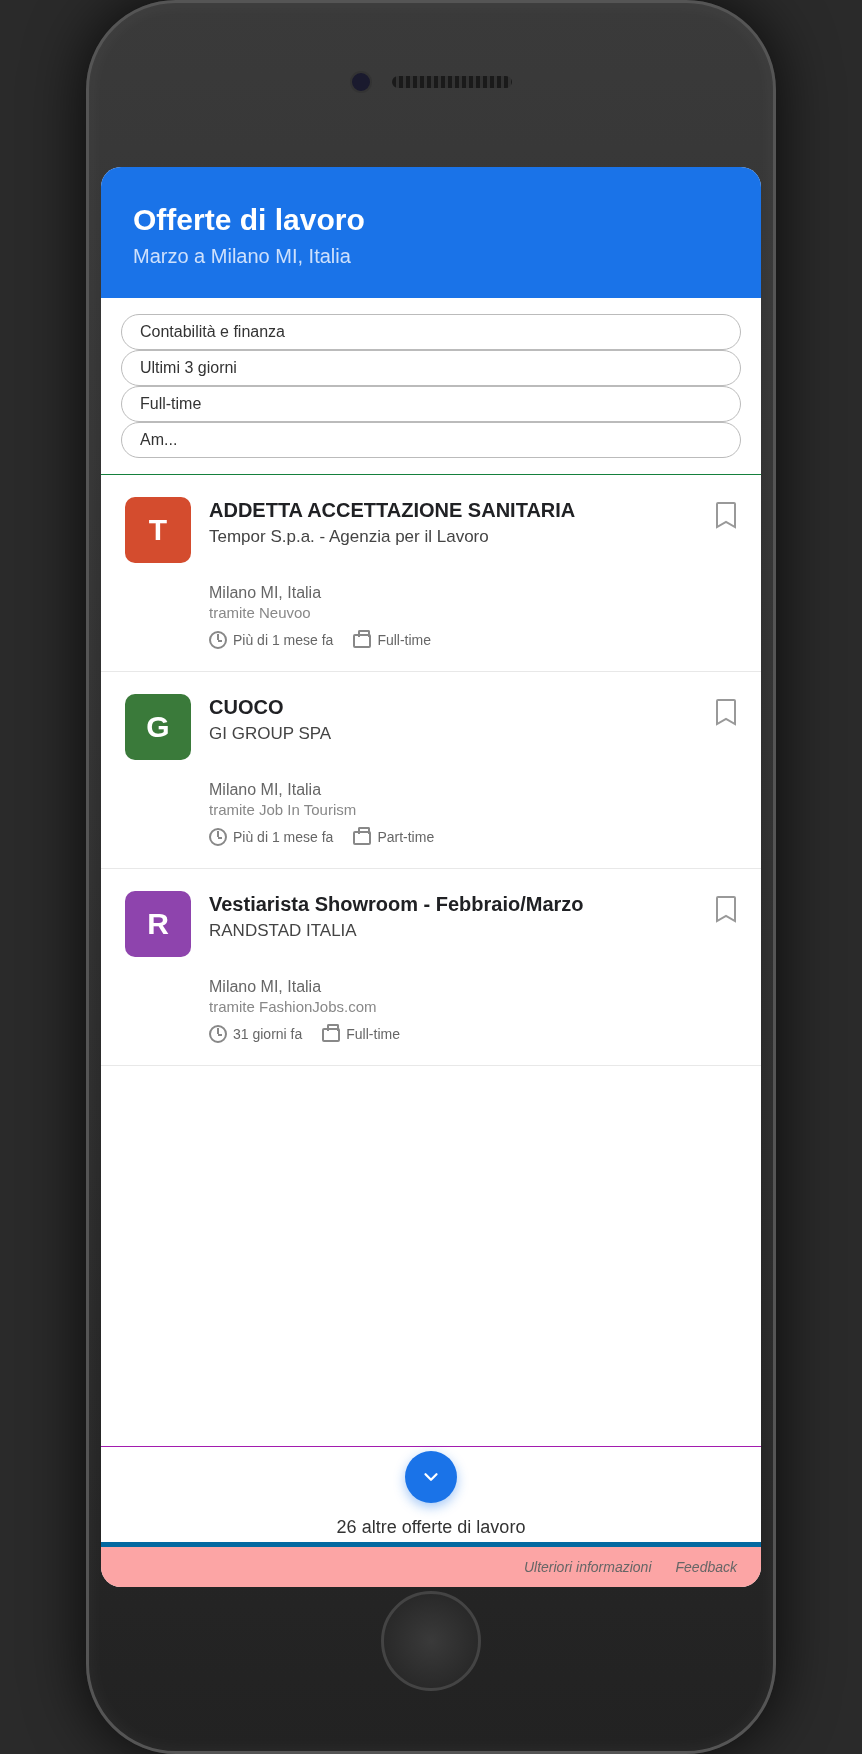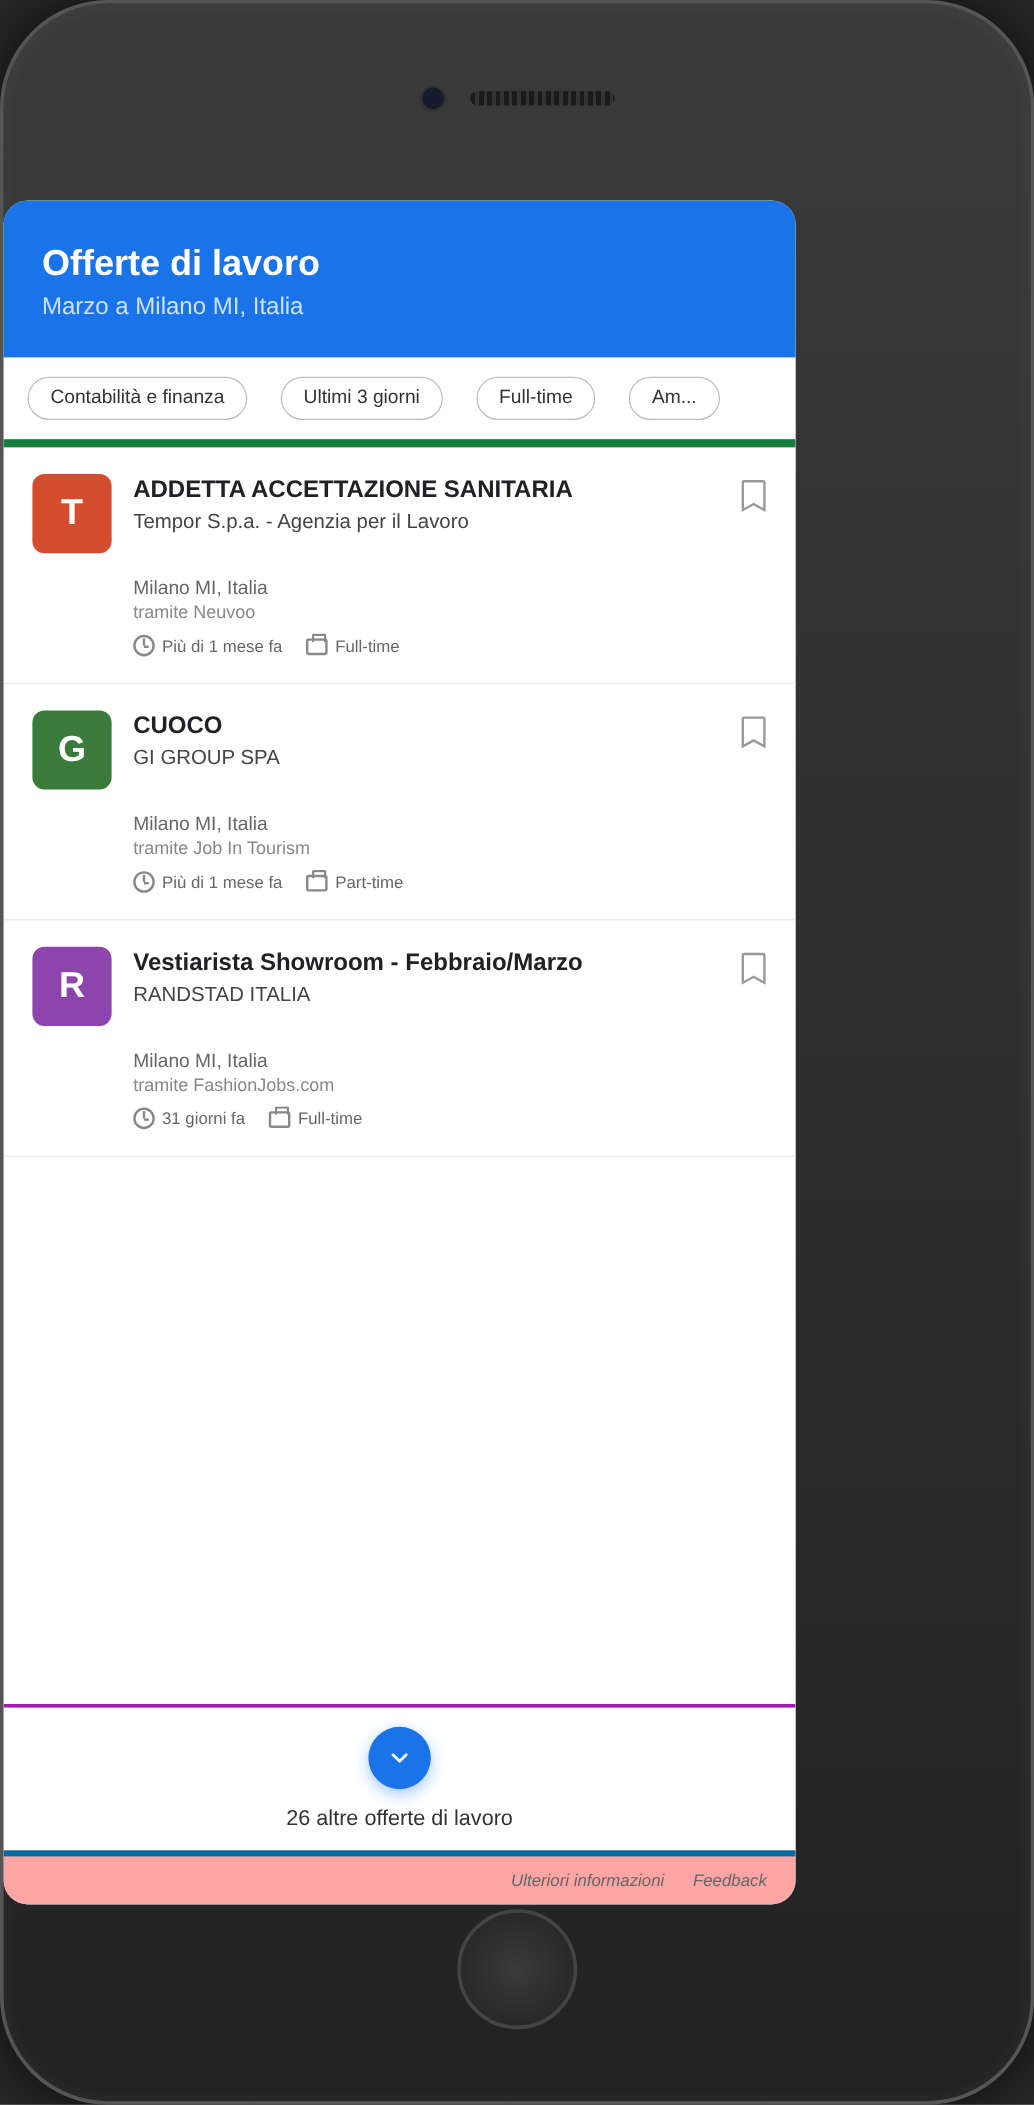--- a/index.html
+++ b/index.html
@@ -6,27 +6,28 @@
     body {
       background: #2a2a2a;
       display: flex;
       justify-content: center;
       align-items: center;
       min-height: 100vh;
       font-family: Arial, sans-serif;
     }
 
     .phone-frame {
-      width: 862px;
+      width: 690px;
       height: 1754px;
       background: linear-gradient(180deg, #3a3a3a 0%, #222 100%);
       border-radius: 90px;
       position: relative;
       display: flex;
       flex-direction: column;
+      align-items: center;
       justify-content: center;
       box-shadow: 0 0 60px rgba(0,0,0,0.8), inset 0 0 20px rgba(255,255,255,0.05);
       border: 3px solid #555;
     }
 
     .phone-speaker {
       position: absolute;
       top: 68px;
       left: 50%;
       transform: translateX(-50%);
@@ -94,25 +95,26 @@
     .header-subtitle {
       color: #cde0fc;
       font-size: 20px;
     }
 
     
     .filter-bar {
       background: #fff;
       padding: 16px 20px;
       display: flex;
-      gap: 28px;
+      gap: 0;
       overflow-x: auto;
       flex-shrink: 0;
-      border-bottom: 7px solid #15803d;
+      border-bottom: 1px solid #15803d;
       scrollbar-width: none;
+      flex-direction: column;
     }
     .filter-bar::-webkit-scrollbar { display: none; }
 
     .chip {
       flex-shrink: 0;
       border: 1.5px solid #bbb;
       border-radius: 24px;
       padding: 8px 18px;
       font-size: 16px;
       color: #333;
@@ -258,26 +260,26 @@
       right: 20px;
       background: none;
       border: none;
       cursor: pointer;
       padding: 4px;
     }
 
     
     .load-more-section {
       background: #fff;
-      padding: 16px 24px;
+      padding: 4px 24px;
       display: flex;
       flex-direction: column;
       align-items: center;
       gap: 14px;
-      border-top: 3px solid #a21caf;
+      border-top: 1px solid #a21caf;
       flex-shrink: 0;
     }
 
     .expand-btn {
       width: 52px;
       height: 52px;
       background: #1a73e8;
       border-radius: 50%;
       border: none;
       cursor: pointer;

